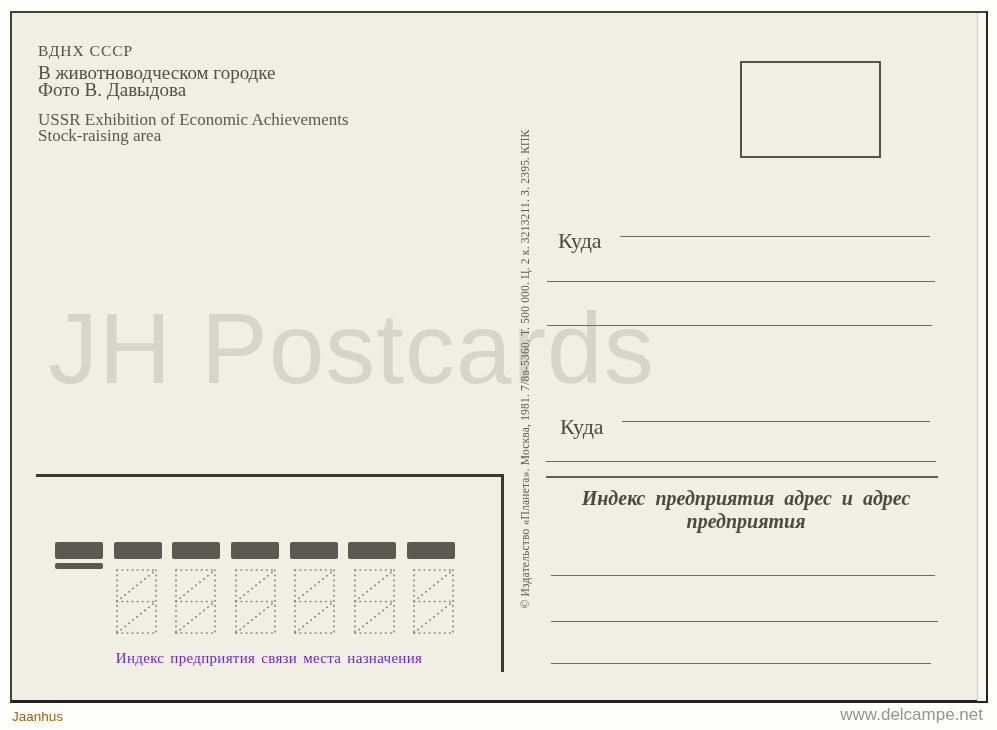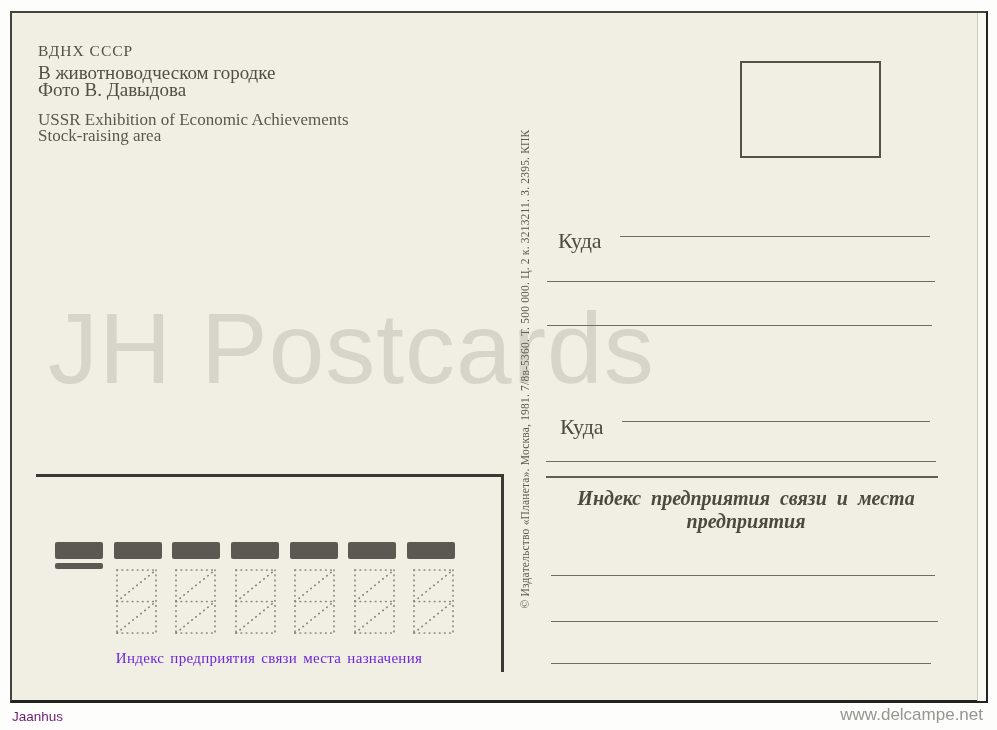--- a/index.html
+++ b/index.html
@@ -66,21 +66,21 @@
 
   
   .watermark {
     position:absolute; left:48px; top:291px; width:910px;
     font-family:"Liberation Sans", sans-serif;
     font-size:100px; letter-spacing:1px; text-align:left;
     color:rgba(125,123,114,0.22); white-space:nowrap; z-index:6;
   }
   .footer-left {
     position:absolute; left:12px; top:709px;
-    font-family:"Liberation Sans", sans-serif; font-size:13.5px; color:#701a75;
+    font-family:"Liberation Sans", sans-serif; font-size:13.5px; color:#a16207;
   }
   .footer-right {
     position:absolute; right:14px; top:705px;
     font-family:"Liberation Sans", sans-serif; font-size:17px; color:#96958f;
   }
 </style>
 </head>
 <body>
 
 <div class="stage">
@@ -105,21 +105,21 @@
   <div class="rule" style="left:620px; top:236px; width:310px;"></div>
   <div class="rule" style="left:547px; top:281px; width:388px;"></div>
   <div class="rule" style="left:547px; top:325px; width:385px;"></div>
 
   <div class="addr-label" style="left:560px; top:402px;">Куда</div>
   <div class="rule" style="left:622px; top:421px; width:308px;"></div>
   <div class="rule" style="left:546px; top:461px; width:390px;"></div>
   <div class="rule bold" style="left:546px; top:476px; width:392px;"></div>
 
   <div class="sender-heading">
-    <div>Индекс предприятия связи и места</div>
+    <div>Индекс предприятия адрес и адрес</div>
     <div>предприятия</div>
   </div>
   <div class="rule" style="left:551px; top:575px; width:384px;"></div>
   <div class="rule" style="left:551px; top:621px; width:387px;"></div>
   <div class="rule" style="left:551px; top:663px; width:380px;"></div>
 
   <div class="frame-top"></div>
   <div class="frame-right"></div>
 
   <div class="bars">

